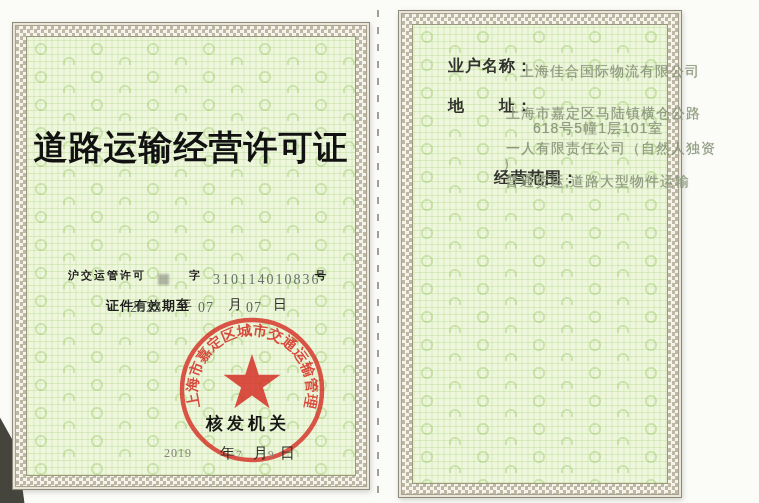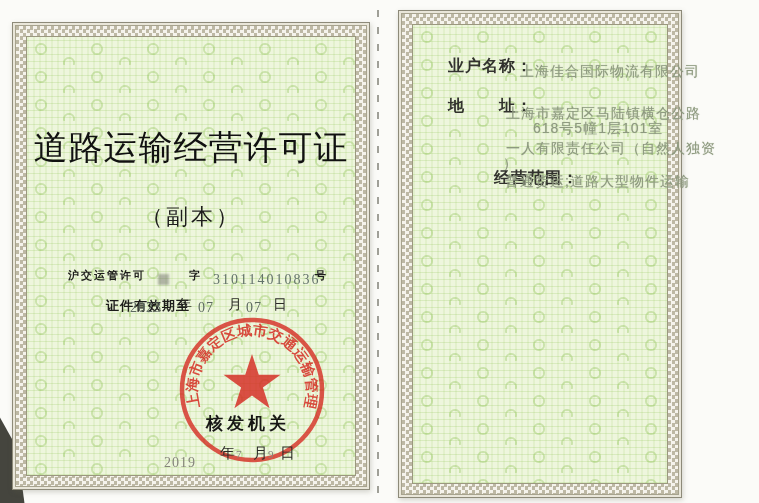--- a/index.html
+++ b/index.html
@@ -37,21 +37,21 @@
       repeating-linear-gradient(0deg, rgba(140,195,80,.22) 0 1px, transparent 1px 7px),
       repeating-linear-gradient(90deg, rgba(150,200,90,.13) 0 2px, transparent 2px 6px);
     background-size:56px 28px,56px 28px,auto,auto;
   }
   .page-left{left:12px;top:22px;width:358px;height:468px;}
   .page-right{left:398px;top:10px;width:284px;height:488px;}
   
   .abs{position:absolute;white-space:nowrap;z-index:3;}
   .center{left:0;right:0;text-align:center;}
   .country{font-family:"Liberation Serif", serif;font-weight:bold;font-size:27px;letter-spacing:5px;color:var(--ink-black,#1d1d1b);}
-  .main-title{font-weight:normal;font-size:34px;letter-spacing:1px;color:#111;}
+  .main-title{font-weight:bold;font-size:34px;letter-spacing:1px;color:#111;}
   .subtitle{font-family:"Liberation Serif", serif;font-size:22px;letter-spacing:3px;color:var(--ink-black,#1d1d1b);}
   .lbl-bold{font-weight:bold;font-size:11px;color:var(--ink-black,#1d1d1b);}
   .lbl-small{font-weight:bold;font-size:13px;color:var(--ink-black,#1d1d1b);margin-left:48px;}
   .unit{font-size:14px;color:#2a2a26;}
   .serialno{font-family:"Liberation Serif", serif;font-size:14px;letter-spacing:2px;color:var(--number-gray,#63736b);}
   .stampnum{font-family:"Liberation Serif", serif;font-size:14px;letter-spacing:1px;color:var(--stamp-gray,#5d6a60);}
   .datenum{font-family:"Liberation Serif", serif;font-size:13px;color:var(--date-gray,#85857b);}
   .smudge{width:11px;height:11px;background:rgba(100,100,95,.45);filter:blur(1px);}
   .issuer{font-weight:bold;font-size:17px;letter-spacing:4px;color:#161614;width:160px;text-align:center;}
   .field-label{font-weight:bold;font-size:16px;letter-spacing:1px;color:var(--label-dark,#32322e);}
@@ -67,21 +67,20 @@
   <div class="stitch"></div>
 
   <div class="page page-left">
     <div class="frame">
       <div class="band">
         <div class="inner"></div>
       </div>
     </div>
 
     <div class="abs center main-title" style="top:103px;">道路运输经营许可证</div>
-    <div class="abs center subtitle" style="top:180px;">（副本）</div>
 
     <span class="abs lbl-bold" style="left:56px;top:246px;letter-spacing:2px;">沪交运管许可</span>
     <span class="abs smudge" style="left:146px;top:252px;"></span>
     <span class="abs lbl-bold" style="left:177px;top:246px;">字</span>
     <span class="abs serialno" style="left:201px;top:250px;">310114010836</span>
     <span class="abs lbl-bold" style="left:303px;top:246px;">号</span>
 
     <span class="abs lbl-small" style="left:46px;top:275px;letter-spacing:1px;">证件有效期至</span>
     <span class="abs stampnum" style="left:118px;top:278px;">2023</span>
     <span class="abs unit" style="left:166px;top:274px;">年</span>
@@ -96,21 +95,21 @@
       <defs>
         <path id="sealArc" d="M 24.3,94.8 A 55,55 0 1 1 127.7,94.8" fill="none"></path>
       </defs>
       <text font-size="14" fill="#d5281f" opacity="0.9" font-weight="bold" font-family="Liberation Sans, sans-serif">
         <textPath href="#sealArc" startOffset="2" textLength="222" lengthAdjust="spacingAndGlyphs">上海市嘉定区城市交通运输管理所</textPath>
       </text>
     </svg>
 
     <div class="abs issuer" style="left:156px;top:390px;">核发机关</div>
 
-    <span class="abs datenum" style="left:152px;top:424px;font-size:14px;letter-spacing:1px;margin-top:9px;">2019</span>
+    <span class="abs datenum" style="left:152px;top:424px;font-size:12px;letter-spacing:1px;">2019</span>
     <span class="abs unit" style="left:208px;top:422px;font-size:15px;">年</span>
     <span class="abs datenum" style="left:224px;top:426px;font-size:11px;">7</span>
     <span class="abs unit" style="left:241px;top:422px;font-size:15px;">月</span>
     <span class="abs datenum" style="left:256px;top:426px;font-size:11px;">9</span>
     <span class="abs unit" style="left:268px;top:422px;font-size:15px;">日</span>
   </div>
 
   <div class="page page-right">
     <div class="frame">
       <div class="band">

